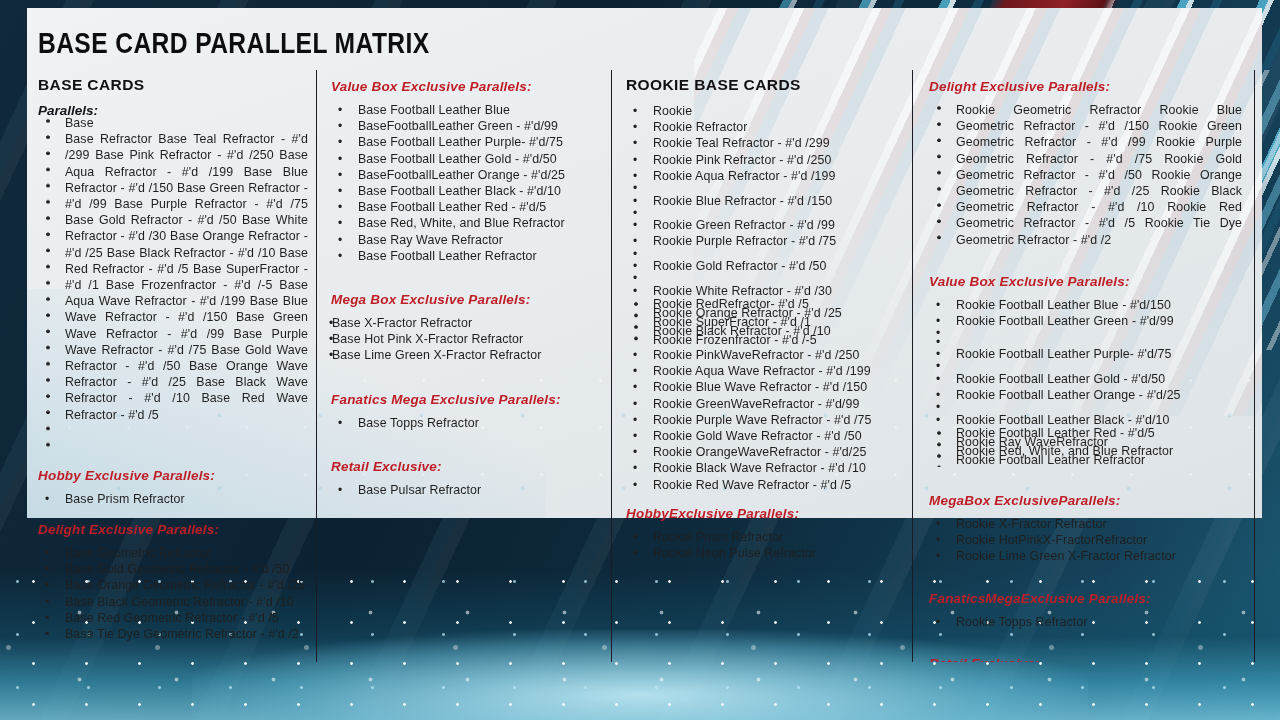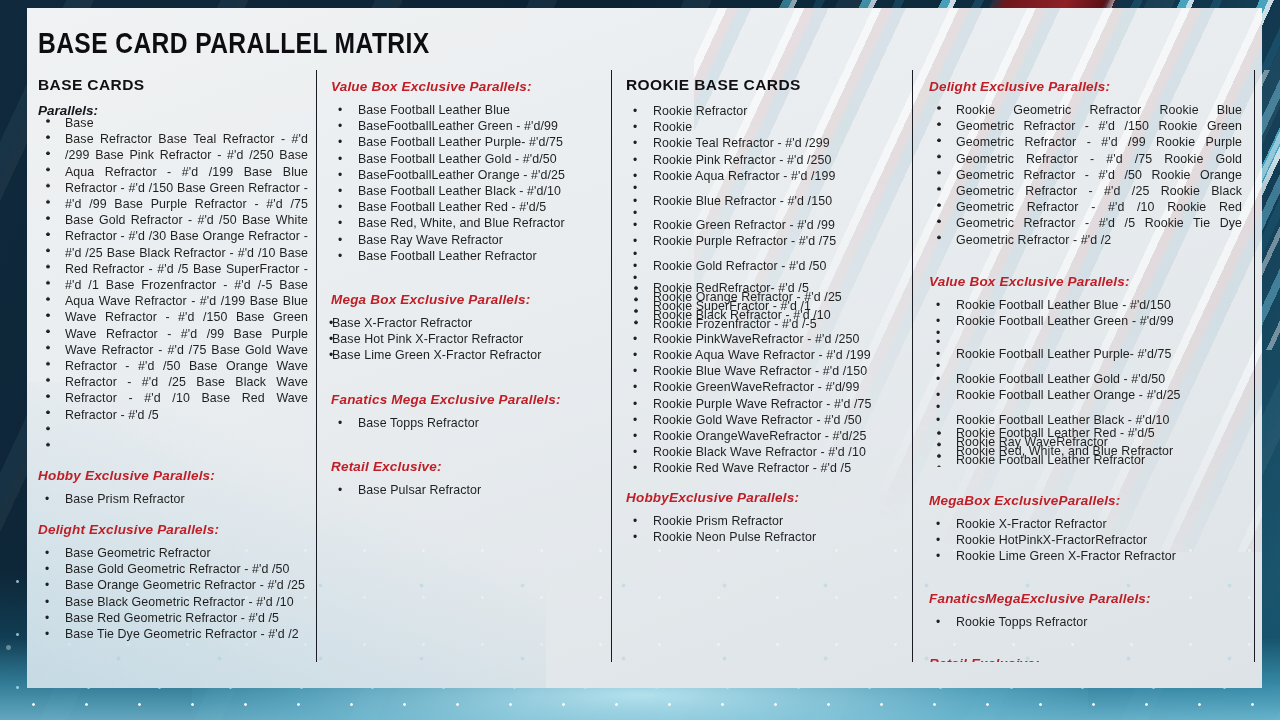--- a/index.html
+++ b/index.html
@@ -33,21 +33,21 @@
     background:radial-gradient(ellipse at center,rgba(200,240,250,.85),rgba(120,200,225,.35) 55%,transparent 75%);}
   .sparkles{position:absolute;left:0;right:0;bottom:0;height:170px;
     background-image:
       radial-gradient(circle,rgba(255,255,255,.9) 1px,transparent 1.7px),
       radial-gradient(circle,rgba(255,255,255,.55) 1.4px,transparent 2.3px),
       radial-gradient(circle,rgba(190,235,250,.7) 1px,transparent 1.9px),
       radial-gradient(circle,rgba(255,255,255,.35) 2px,transparent 3px);
     background-size:53px 41px,97px 67px,71px 53px,149px 101px;
     background-position:7px 11px,31px 29px,53px 5px,83px 47px;}
   
-  .panel{position:absolute;left:27px;top:8px;width:1235px;height:680px;
+  .panel{position:absolute;left:27px;top:8px;width:1235px;height:510px;
     background:linear-gradient(160deg,#f0f2f3 0%,#e8eceF 45%,#dde3e7 100%);}
   .panel-streaks{position:absolute;top:0;right:0;width:46%;height:80%;z-index:0;
     background:repeating-linear-gradient(115deg,rgba(255,255,255,0) 0 22px,rgba(255,255,255,.55) 22px 30px,rgba(200,140,140,.16) 30px 40px,rgba(165,195,210,.28) 40px 52px,rgba(255,255,255,0) 52px 70px);
     -webkit-mask-image:linear-gradient(205deg,#000 40%,transparent 85%);
     mask-image:linear-gradient(205deg,#000 40%,transparent 85%);}
   .panel-sparkle{position:absolute;left:0;right:0;bottom:0;height:170px;opacity:.5;z-index:0;
     background-image:
       radial-gradient(circle,rgba(255,255,255,.9) 1px,transparent 1.8px),
       radial-gradient(circle,rgba(160,205,225,.8) 1.4px,transparent 2.4px);
     background-size:59px 47px,101px 73px;background-position:13px 9px,41px 31px;}
@@ -163,33 +163,34 @@
         </ul>
       <h3 class="red">Retail Exclusive:</h3>
       <ul class="plist">
           <li>Base Pulsar Refractor</li>
         </ul>
     </div>
 
     <div class="col col3">
       <h2>ROOKIE BASE CARDS</h2>
       <ul class="plist">
+          <li>Rookie</li>
           <li>Rookie Refractor</li>
-          <li>Rookie</li>
           <li>Rookie Teal Refractor - #'d /299</li>
           <li>Rookie Pink Refractor - #'d /250</li>
           <li>Rookie Aqua Refractor - #'d /199</li>
           <li class="empty"></li>
           <li>Rookie Blue Refractor - #'d /150</li>
           <li class="empty"></li>
           <li>Rookie Green Refractor - #'d /99</li>
           <li>Rookie Purple Refractor - #'d /75</li>
           <li class="empty"></li>
           <li>Rookie Gold Refractor - #'d /50</li>
           <li class="empty"></li>
+          <li>Rookie White Refractor - #'d /30</li>
           <li class="overlap">
             <span>Rookie RedRefractor- #'d /5</span>
             <span>Rookie Orange Refractor - #'d /25</span>
             <span>Rookie SuperFractor - #'d /1</span>
             <span>Rookie Black Refractor - #'d /10</span>
             <span>Rookie Frozenfractor - #'d /-5</span>
           </li>
           <li>Rookie PinkWaveRefractor - #'d /250</li>
           <li>Rookie Aqua Wave Refractor - #'d /199</li>
           <li>Rookie Blue Wave Refractor - #'d /150</li>

